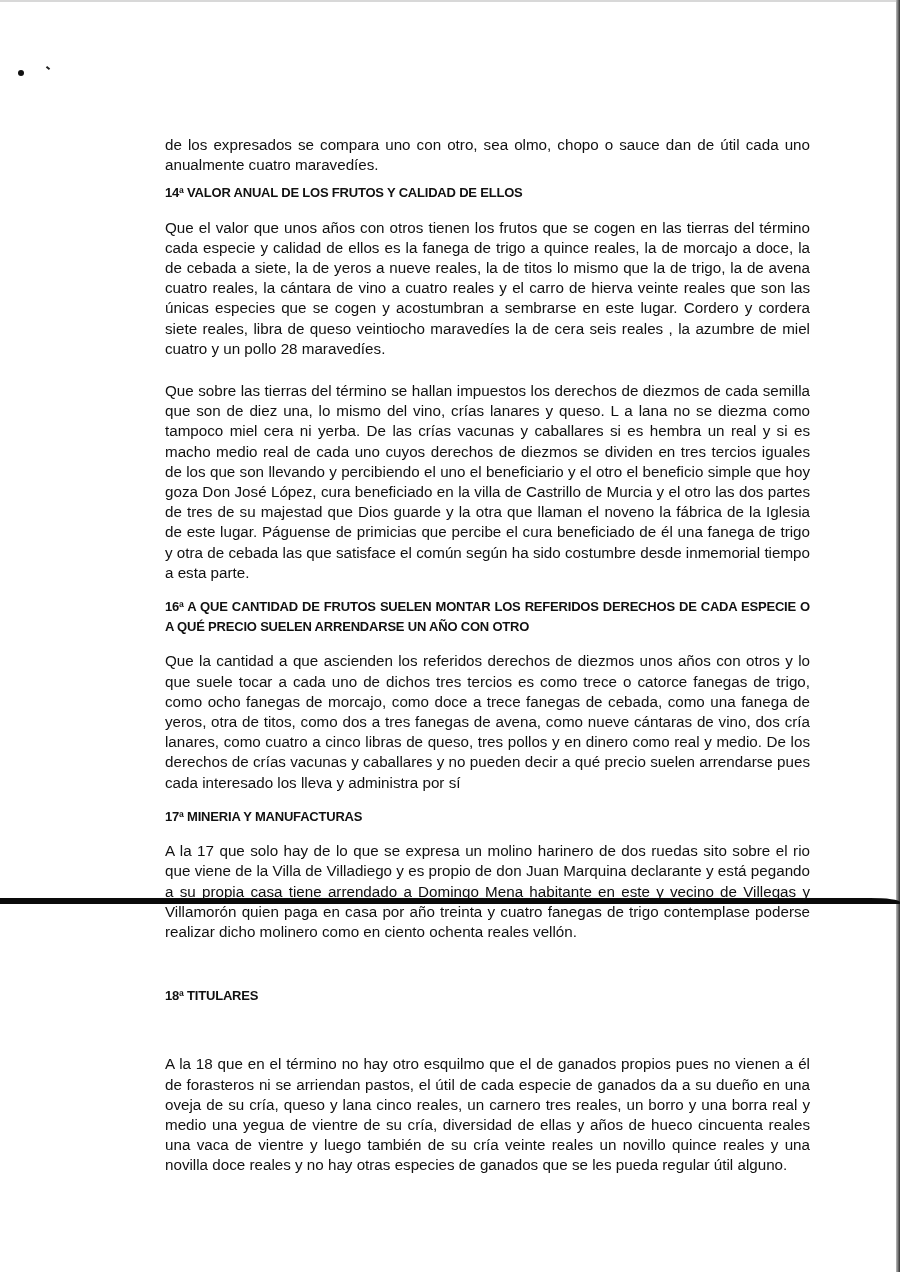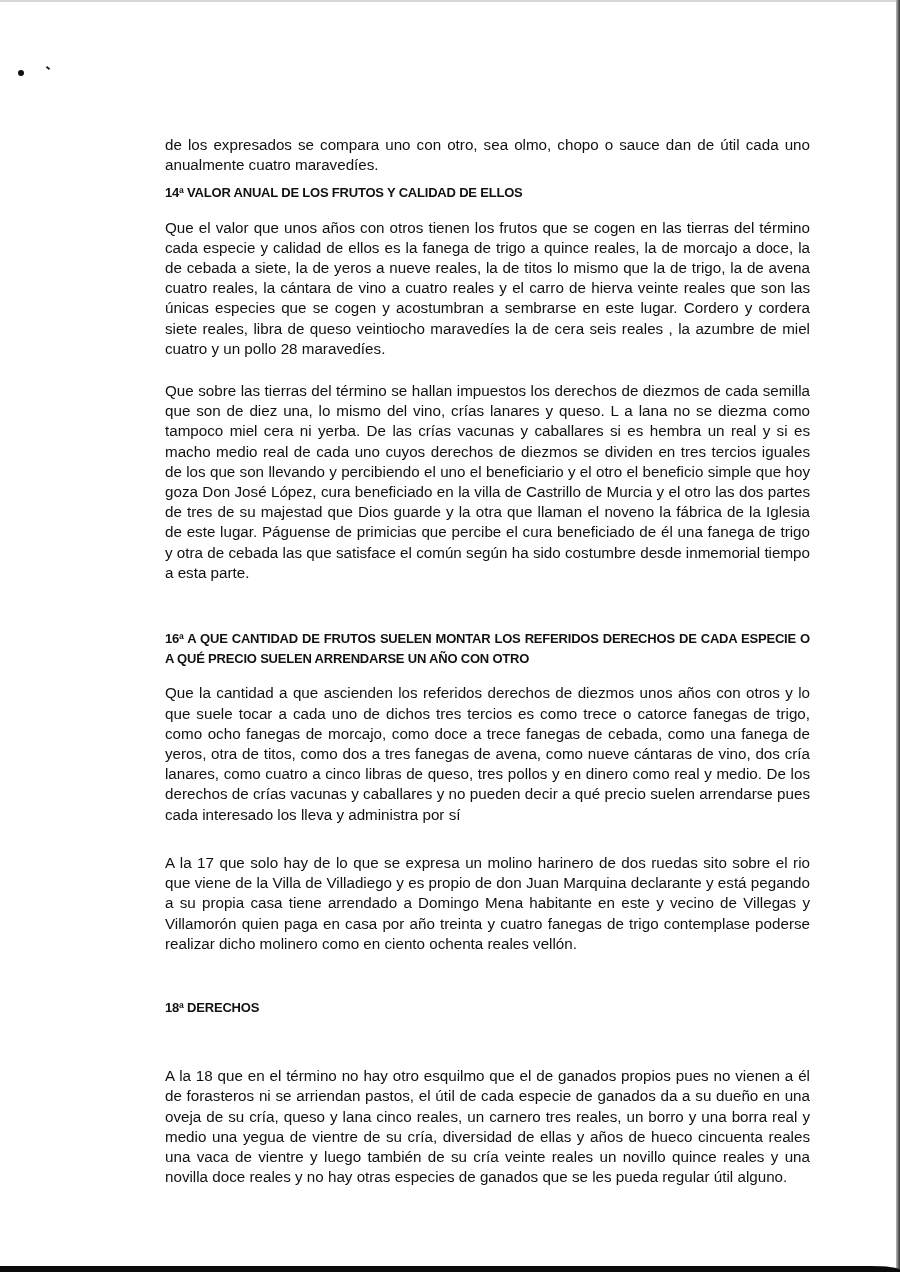--- a/index.html
+++ b/index.html
@@ -11,21 +11,21 @@
     width: 900px;
     height: 1272px;
     position: relative;
     overflow: hidden;
     font-family: "Liberation Sans", "DejaVu Sans", sans-serif;
     color: #111111;
   }
   .page {
     position: absolute;
     left: 0; top: 0;
-    width: 900px; height: 1272px;
+    width: 900px; height: 904px;
     background: #ffffff;
   }
   .edge-right {
     position: absolute;
     top: 0; right: 0;
     width: 4px; height: 1272px;
     background: linear-gradient(to right, #bdbdbd, #303030);
   }
   .edge-top {
     position: absolute;
@@ -97,31 +97,32 @@
     </section>
     <div class="gap-s"></div>
 
     <section>
       <div class="gap-m"></div>
       <p class="para">Que sobre las tierras del término  se hallan impuestos los derechos de diezmos de cada semilla que son de diez una, lo mismo del vino, crías lanares y queso. L a lana no se diezma como tampoco miel cera ni yerba. De las crías vacunas y caballares si es hembra un real y si es macho medio real de cada uno cuyos derechos de diezmos se dividen en tres tercios iguales de los que son llevando y percibiendo el uno el beneficiario y el otro el beneficio simple que hoy goza Don José López, cura beneficiado en la villa de Castrillo de Murcia y el otro las dos partes de tres de su majestad que Dios guarde y la otra que llaman el noveno la fábrica de la Iglesia de este lugar. Páguense de primicias que percibe el cura beneficiado de él una fanega de trigo y otra de cebada las que satisface el común según ha sido costumbre desde inmemorial tiempo a esta parte.</p>
     </section>
     <div class="gap-m"></div>
 
     <section>
-      <h2 class="heading" style="text-align: justify; margin-top: 32px;">16ª A QUE CANTIDAD DE FRUTOS SUELEN MONTAR LOS REFERIDOS DERECHOS DE CADA ESPECIE O A QUÉ PRECIO SUELEN ARRENDARSE UN AÑO CON OTRO</h2>
+      <h2 class="heading" style="text-align: justify;">16ª A QUE CANTIDAD DE FRUTOS SUELEN MONTAR LOS REFERIDOS DERECHOS DE CADA ESPECIE O A QUÉ PRECIO SUELEN ARRENDARSE UN AÑO CON OTRO</h2>
       <div class="gap-m"></div>
       <p class="para">Que la cantidad a que ascienden los referidos derechos  de diezmos unos años con otros y lo que suele tocar a cada uno de dichos tres tercios es como trece o catorce fanegas de trigo, como ocho fanegas de morcajo, como doce a trece fanegas de cebada, como una fanega de yeros, otra de titos, como dos a tres fanegas de avena, como nueve cántaras de vino, dos cría lanares, como cuatro a cinco libras de queso, tres pollos y en dinero como real y medio. De los derechos de crías vacunas y caballares y no pueden decir a qué precio suelen arrendarse pues cada interesado los lleva y administra por sí</p>
     </section>
     <div class="gap-m"></div>
 
     <section>
+      <h2 class="heading">17ª MINERIA Y MANUFACTURAS</h2>
       <div class="gap-m"></div>
       <p class="para">A la 17 que solo hay de lo que se expresa un molino harinero de dos ruedas sito sobre el rio que viene de la Villa de Villadiego y es propio de don Juan Marquina declarante y está pegando a su propia casa tiene arrendado a Domingo Mena habitante en este y vecino de Villegas y Villamorón quien paga en  casa por año treinta y cuatro fanegas de trigo contemplase poderse realizar dicho molinero como en ciento ochenta reales vellón.</p>
     </section>
     <div style="height: 44px;"></div>
 
     <section>
-      <h2 class="heading">18ª  DERECHOS</h2>
+      <h2 class="heading">18ª  TITULARES</h2>
       <div style="height: 48px;"></div>
       <p class="para">A la 18 que en el término no hay otro esquilmo que el de ganados propios pues no vienen a él de forasteros ni se arriendan pastos, el útil de cada especie de ganados da a su dueño en una oveja de su cría, queso y lana cinco reales, un carnero tres reales, un borro y una borra real y medio una yegua de vientre de su cría, diversidad de ellas y  años de hueco cincuenta reales una vaca de vientre y luego también de su cría veinte reales un novillo quince reales y una novilla doce reales  y no hay otras especies de ganados que se les pueda regular útil alguno.</p>
     </section>
   </div>
 </div>
 
 </body></html>

